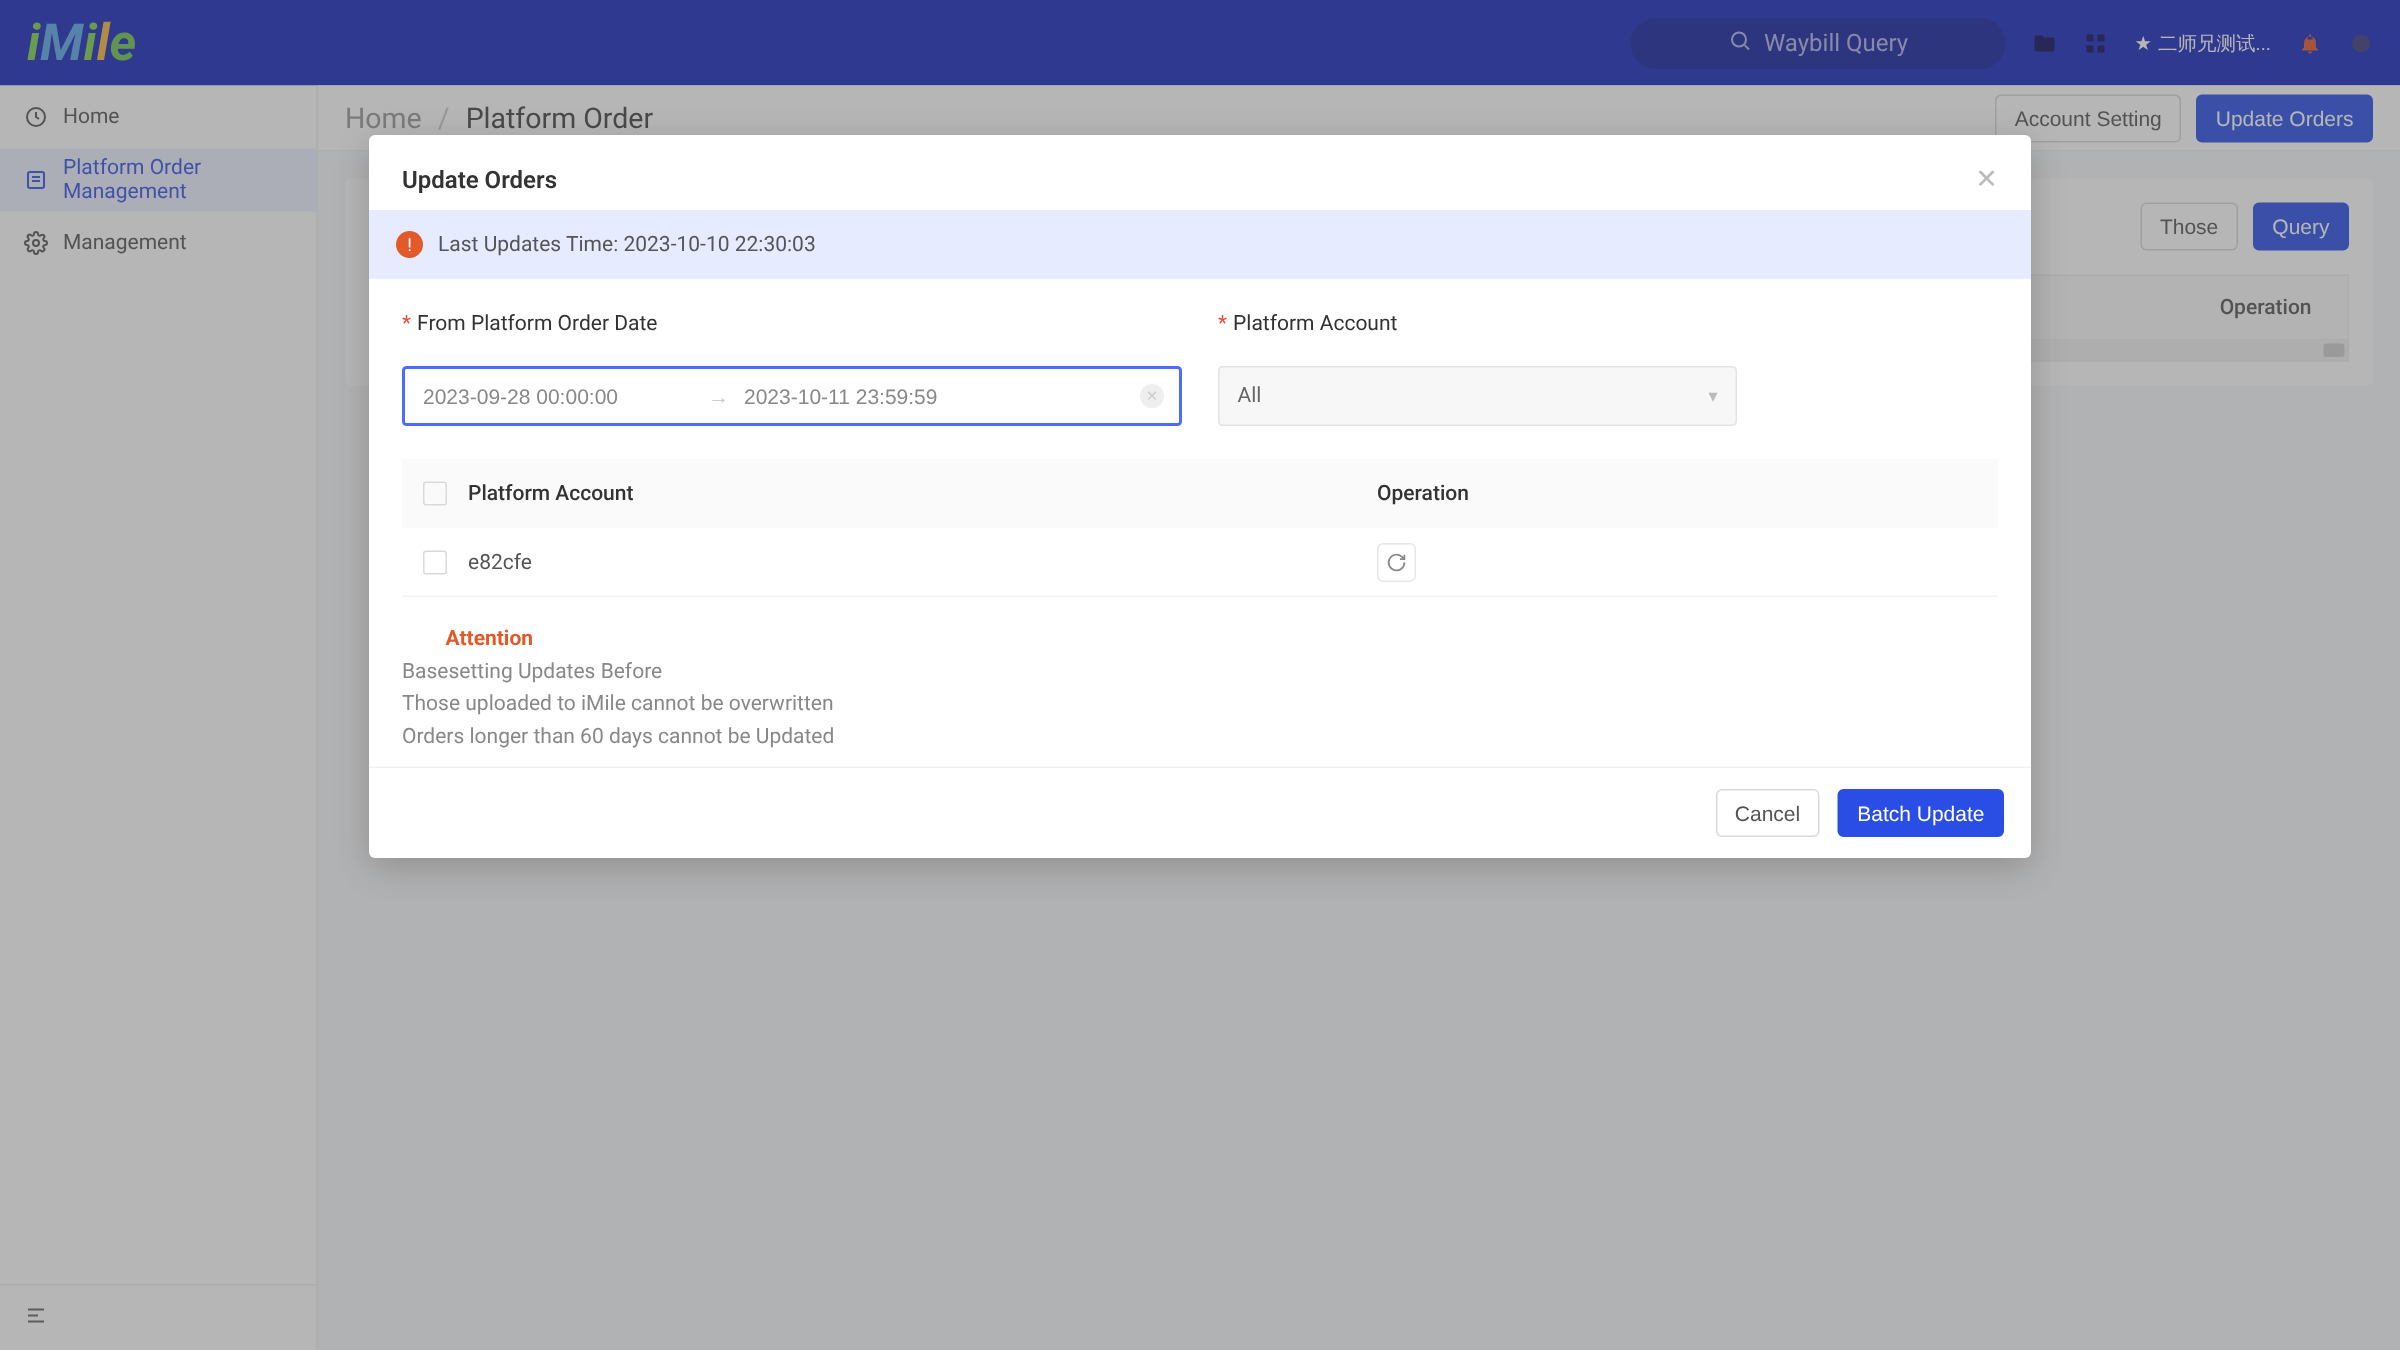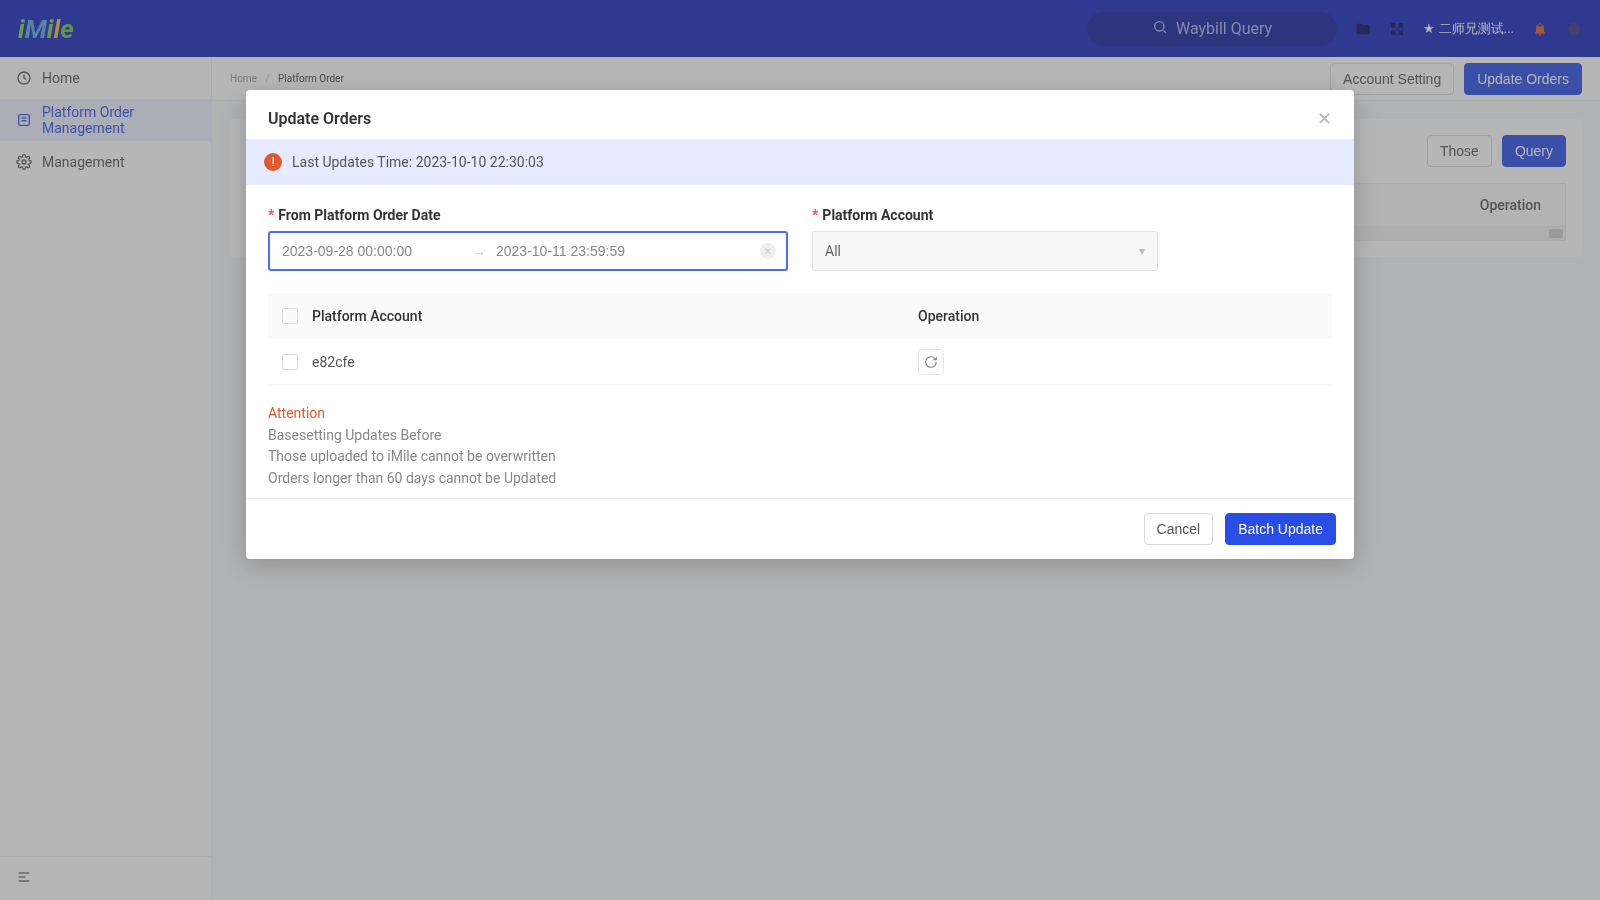--- a/index.html
+++ b/index.html
@@ -1,19 +1,19 @@
 <!DOCTYPE html>
 <html><head>
 <meta charset="utf-8">
 <style>
 * { box-sizing: border-box; margin: 0; padding: 0; }
 body { font-family: -apple-system, BlinkMacSystemFont, "Segoe UI", Roboto, sans-serif; font-size: 14px; color: #333; background: #fff; overflow: hidden; }
 
 .topbar { height: 57px; background: #1828bd; display: flex; align-items: center; padding: 0 18px; justify-content: space-between; }
-.logo { font-size: 26px; font-weight: 700; font-style: italic; letter-spacing: 0px; }
+.logo { font-size: 34px; font-weight: 700; font-style: italic; letter-spacing: 0px; }
 .logo .l1 { color: #7fd04a; }
 .logo .l2 { color: #5aa8e6; }
 .logo .l3 { color: #7fd04a; }
 .logo .l4 { color: #f6b73c; }
 .logo .l5 { color: #6fc552; }
 .topbar-right { display: flex; align-items: center; gap: 18px; }
 .search-pill { background: rgba(0,0,0,0.15); border-radius: 18px; height: 34px; width: 250px; display: flex; align-items: center; justify-content: center; gap: 8px; color: #aeb4e9; font-size: 16px; }
 .top-icon { width: 16px; height: 16px; color: #0b0b5e; display: inline-block; }
 .top-icon svg { width: 100%; height: 100%; display: block; }
 .user-label { color: #fff; font-size: 13px; display: flex; align-items: center; gap: 4px; }
@@ -21,21 +21,21 @@
 
 .shell { display: flex; height: calc(100vh - 57px); }
 .sidebar { width: 212px; background: #fff; border-right: 1px solid #eee; position: relative; }
 .side-item { height: 42px; display: flex; align-items: center; gap: 10px; padding: 0 16px; color: #555; cursor: pointer; }
 .side-item.active { background: #ecf1ff; color: #3553e6; }
 .side-item .icon { width: 16px; height: 16px; display: inline-flex; align-items: center; justify-content: center; }
 .side-footer { position: absolute; bottom: 0; left: 0; right: 0; height: 44px; border-top: 1px solid #eee; display: flex; align-items: center; padding: 0 16px; }
 
 .main { flex: 1; background: #f7f8fa; display: flex; flex-direction: column; }
 .crumbs { height: 44px; background: #fff; display: flex; align-items: center; padding: 0 18px; justify-content: space-between; border-bottom: 1px solid #f0f0f0; }
-.crumb-path { color: #999; font-size: 10px; }
+.crumb-path { color: #999; font-size: 19px; }
 .crumb-path .sep { margin: 0 6px; color: #ccc; }
 .crumb-path .cur { color: #444; }
 .crumb-btns { display: flex; gap: 10px; }
 .btn { border: 1px solid #d9d9d9; background: #fff; color: #555; border-radius: 4px; padding: 7px 12px; font-size: 14px; cursor: pointer; }
 .btn.primary { background: #2a4ee5; border-color: #2a4ee5; color: #fff; }
 
 .page-body { padding: 18px; }
 .panel { background: #fff; border-radius: 4px; padding: 16px; }
 .panel-actions { display: flex; justify-content: flex-end; gap: 10px; }
 
@@ -48,42 +48,42 @@
 .modal { width: 1108px; background: #fff; border-radius: 4px; box-shadow: 0 6px 24px rgba(0,0,0,0.2); overflow: hidden; }
 .modal-head { display: flex; align-items: center; justify-content: space-between; padding: 18px 22px 10px 22px; }
 .modal-title { font-size: 16px; font-weight: 600; color: #333; }
 .modal-close { color: #bbb; font-size: 18px; cursor: pointer; }
 .info-bar { background: #e7ebff; height: 46px; display: flex; align-items: center; gap: 10px; padding: 0 18px; color: #555; font-size: 14px; }
 .info-dot { width: 18px; height: 18px; border-radius: 50%; background: #e25a2a; color: #fff; font-size: 12px; display: flex; align-items: center; justify-content: center; }
 
 .modal-body { padding: 22px 22px 8px 22px; }
 .form-row { display: flex; gap: 24px; }
 .form-col { flex: 1; }
-.form-label { font-size: 14px; color: #333; font-weight: 700; margin-bottom: 8px; display: block; }
+.form-label { font-size: 14px; color: #333; font-weight: 400; margin-bottom: 20px; display: block; }
 .req { color: #e74c3c; margin-right: 4px; }
 .range-input { border: 2px solid #4a6cff; border-radius: 3px; height: 40px; display: flex; align-items: center; padding: 0 12px; position: relative; }
 .range-input input { border: none; outline: none; font-size: 14px; color: #888; width: 180px; background: transparent; }
 .range-arrow { color: #ccc; margin: 0 10px; }
 .range-clear { position: absolute; right: 10px; color: #ccc; width: 16px; height: 16px; border-radius: 50%; background: #eee; display: flex; align-items: center; justify-content: center; font-size: 10px; cursor: pointer; }
 .sel { border: 1px solid #e3e3e3; background: #f7f7f7; border-radius: 3px; height: 40px; display: flex; align-items: center; padding: 0 12px; justify-content: space-between; color: #666; max-width: 346px; cursor: pointer; }
 .chev { color: #bbb; font-size: 12px; }
 
 .mtab { margin-top: 22px; }
 .mtab-head { background: #fafafa; height: 46px; display: flex; align-items: center; padding: 0 14px; gap: 14px; color: #333; font-weight: 500; }
 .mtab-head .col-acc { flex: 1; }
 .mtab-head .col-op { width: 400px; }
 .mtab-row { height: 46px; display: flex; align-items: center; padding: 0 14px; gap: 14px; border-bottom: 1px solid #f3f3f3; color: #555; }
 .mtab-row .col-acc { flex: 1; }
 .mtab-row .col-op { width: 400px; }
 .chk { width: 16px; height: 16px; border: 1px solid #d9d9d9; border-radius: 2px; display: inline-block; cursor: pointer; }
 .refresh-btn { width: 26px; height: 26px; border: 1px solid #e6e6e6; border-radius: 4px; display: flex; align-items: center; justify-content: center; color: #888; cursor: pointer; }
 .refresh-btn svg { width: 14px; height: 14px; }
 
 .attn { margin-top: 18px; font-size: 14px; line-height: 1.55; }
-.attn .at { color: #e25a2a; font-weight: 400; }
+.attn .at { color: #e25a2a; font-weight: 700; margin-left: 29px; }
 .attn .ln { color: #888; }
 
 .modal-foot { border-top: 1px solid #f0f0f0; padding: 14px 18px; display: flex; justify-content: flex-end; gap: 12px; }
 </style>
 </head>
 <body>
 
 <div class="topbar">
   <div class="logo">
     <span class="l1">i</span><span class="l2">M</span><span class="l3">i</span><span class="l4">l</span><span class="l5">e</span>

